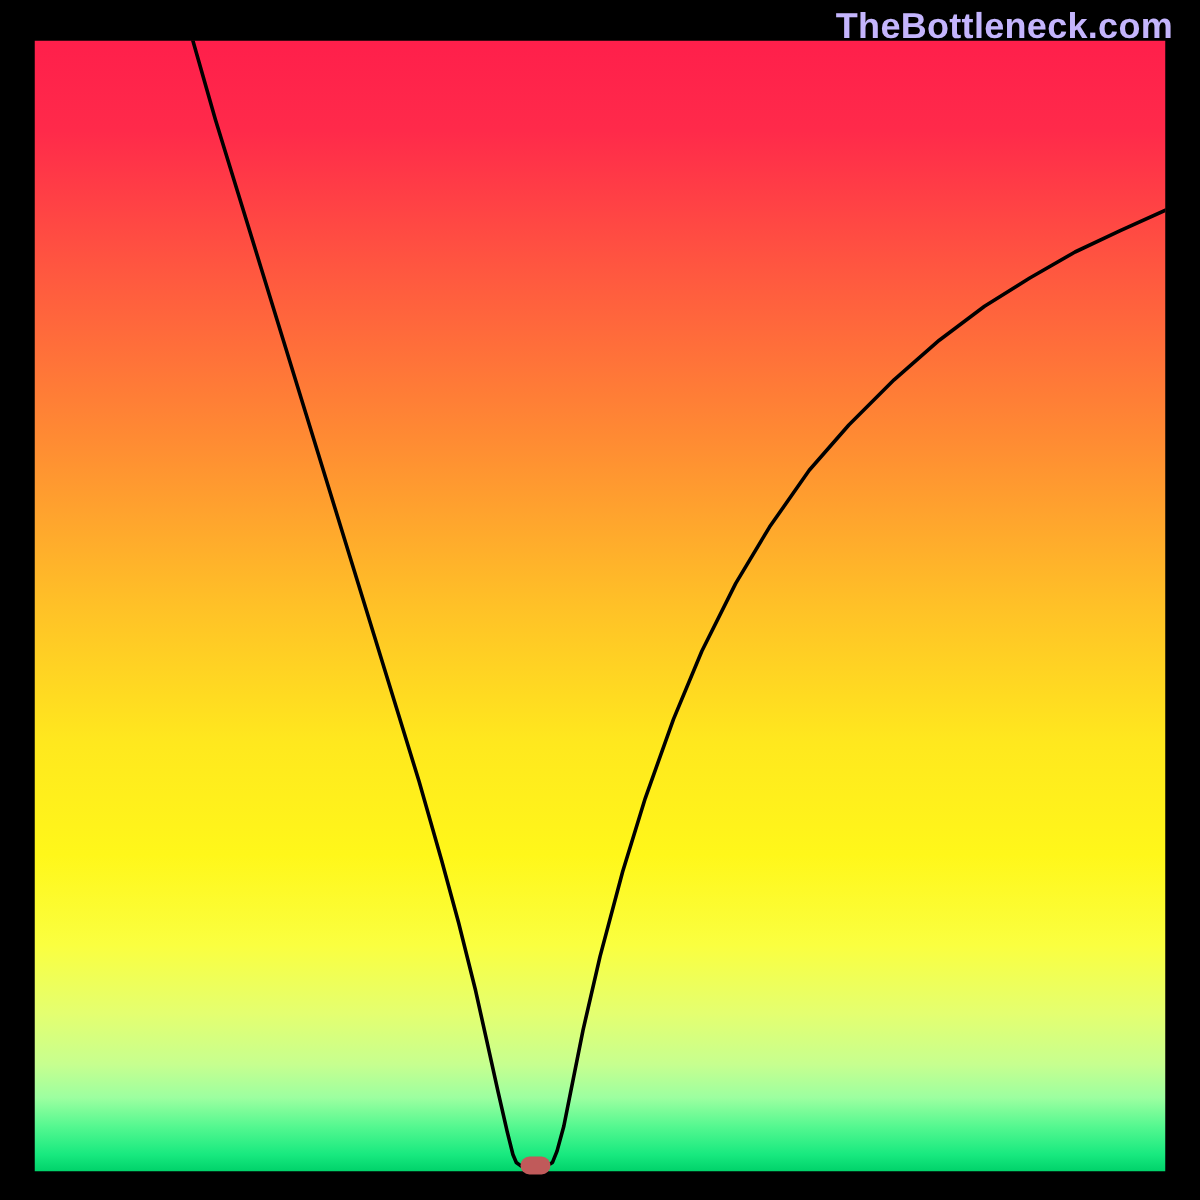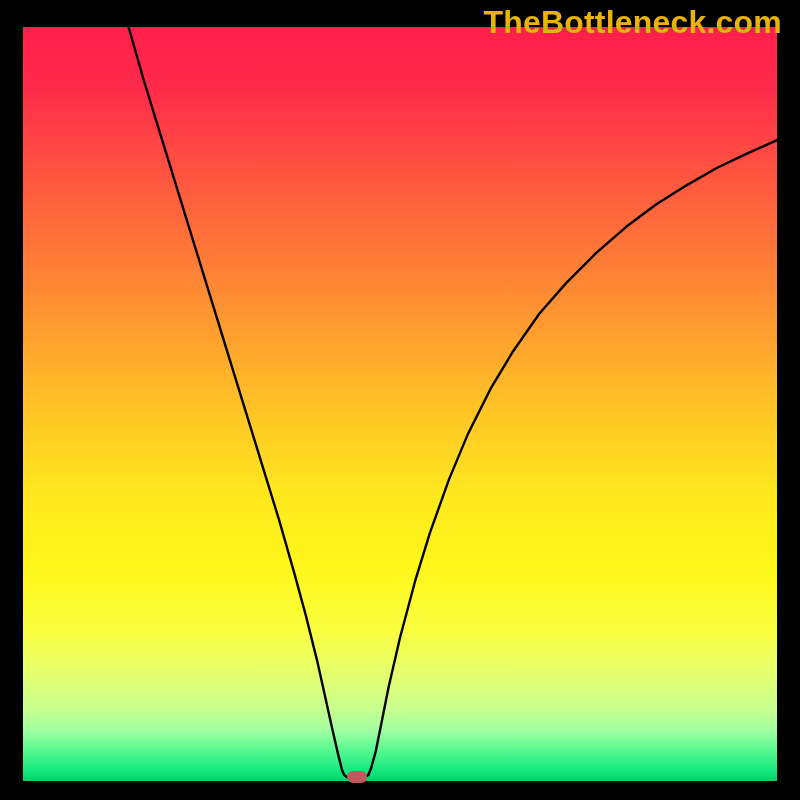--- a/index.html
+++ b/index.html
@@ -8,23 +8,23 @@
     position: relative;
     width: 800px;
     height: 800px;
     background: #000;
   }
   .watermark {
     position: absolute;
     top: 4px;
     right: 18px;
     font-family: Arial, Helvetica, sans-serif;
-    font-size: 32px;
+    font-size: 24px;
     font-weight: 600;
-    color: #eab308;
+    color: #c4b5fd;
     letter-spacing: 0.2px;
     z-index: 10;
   }
   .plot-wrap {
     position: absolute;
     left: 23px;
     top: 27px;
     width: 754px;
     height: 754px;
   }

